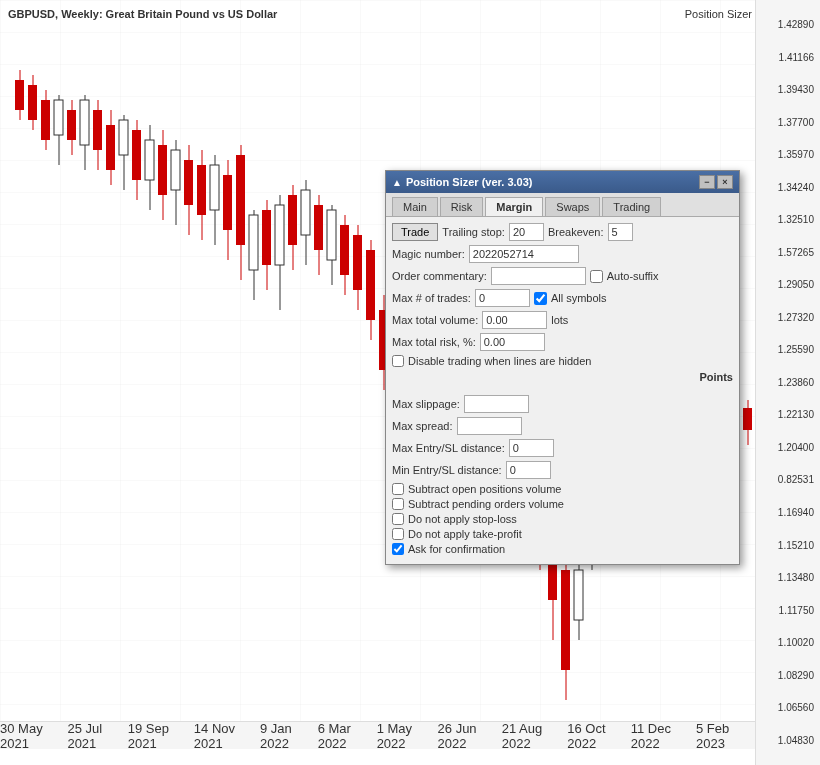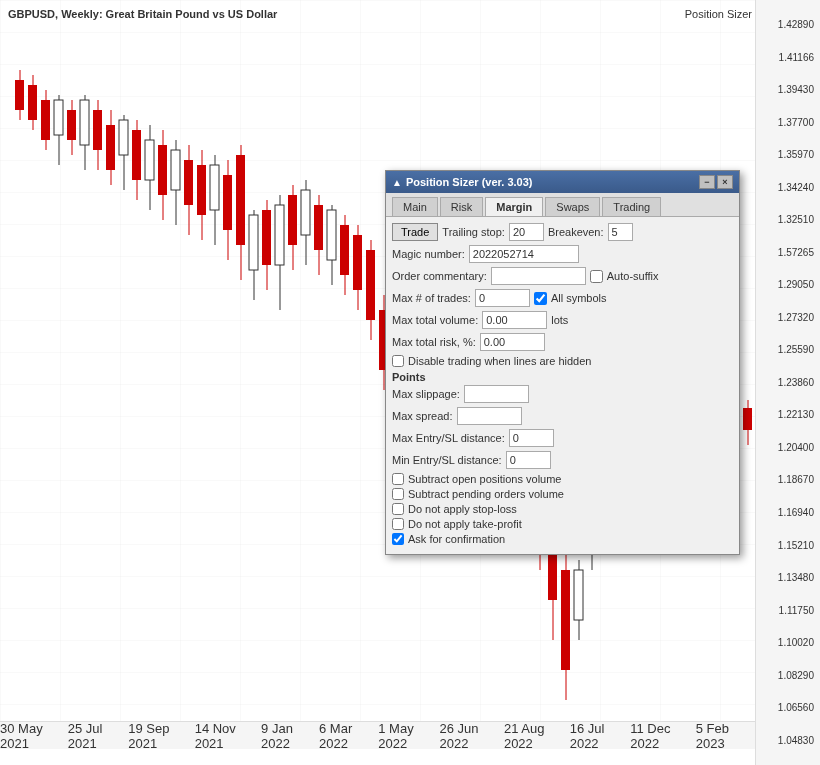--- a/index.html
+++ b/index.html
@@ -160,25 +160,25 @@
 
     .trade-btn {
       padding: 2px 8px;
       font-size: 11px;
       border: 1px solid #888;
       background: #e0e0e0;
       cursor: pointer;
     }
 
     .section-header {
-      text-align: left;
+      text-align: right;
       font-size: 11px;
       font-weight: bold;
       color: #333;
-      margin: 4px 0 2px 0;
+      margin: 4px 0 12px 0;
     }
 
     .checkbox-row {
       display: flex;
       gap: 4px;
       margin-bottom: 3px;
     }
 
     .checkbox-row input[type="checkbox"] {
       width: 12px;
@@ -394,42 +394,42 @@
     <span class="price-label">1.35970</span>
     <span class="price-label">1.34240</span>
     <span class="price-label">1.32510</span>
     <span class="price-label">1.57265</span>
     <span class="price-label">1.29050</span>
     <span class="price-label">1.27320</span>
     <span class="price-label">1.25590</span>
     <span class="price-label">1.23860</span>
     <span class="price-label">1.22130</span>
     <span class="price-label">1.20400</span>
-    <span class="price-label">1.18670</span>
+    <span class="price-label">0.82531</span>
     <span class="price-label">1.16940</span>
     <span class="price-label">1.15210</span>
     <span class="price-label">1.13480</span>
     <span class="price-label">1.11750</span>
     <span class="price-label">1.10020</span>
     <span class="price-label">1.08290</span>
     <span class="price-label">1.06560</span>
     <span class="price-label">1.04830</span>
   </div>
 
   <div class="time-axis">
     <span>30 May 2021</span>
     <span>25 Jul 2021</span>
     <span>19 Sep 2021</span>
     <span>14 Nov 2021</span>
     <span>9 Jan 2022</span>
     <span>6 Mar 2022</span>
     <span>1 May 2022</span>
     <span>26 Jun 2022</span>
     <span>21 Aug 2022</span>
-    <span>16 Jul 2022</span>
+    <span>16 Oct 2022</span>
     <span>11 Dec 2022</span>
     <span>5 Feb 2023</span>
   </div>
 
   <div class="chart-title">GBPUSD, Weekly: Great Britain Pound vs US Dollar</div>
 
   <div class="dialog">
 
     <div class="dialog-titlebar">
       <div class="dialog-title-left">

